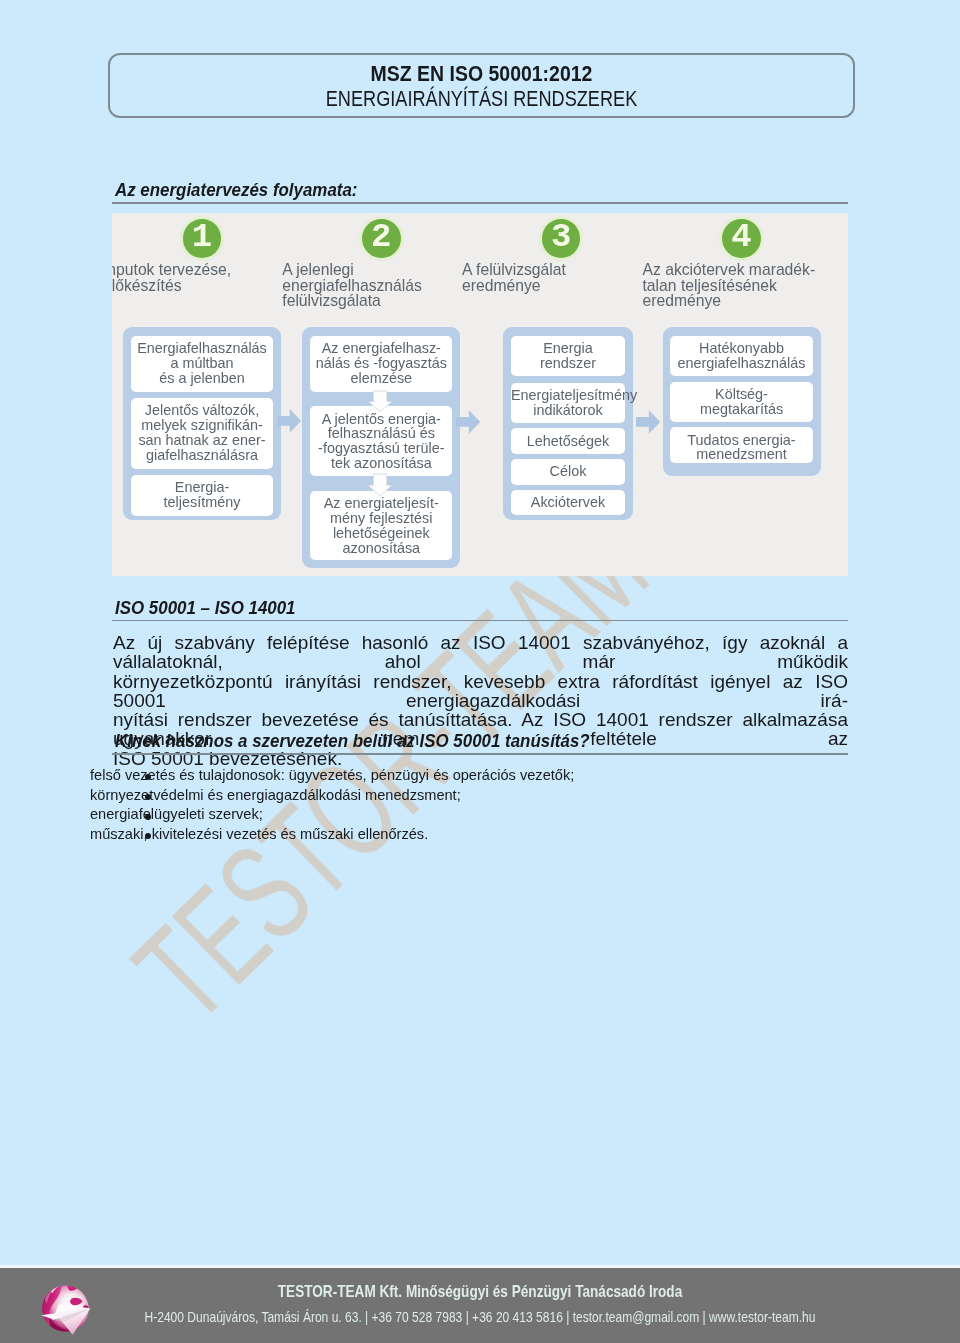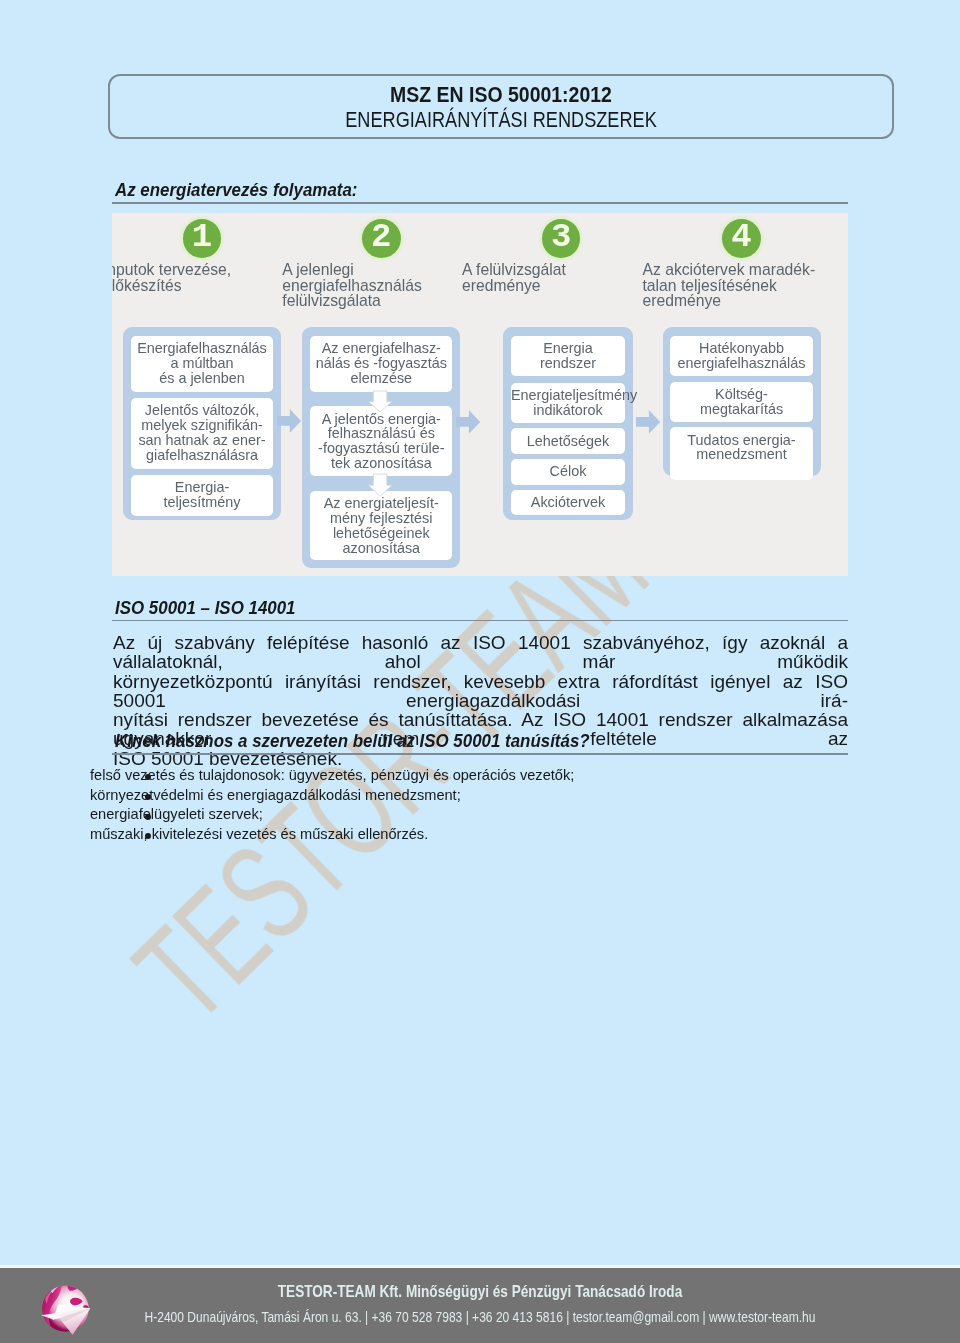--- a/index.html
+++ b/index.html
@@ -20,25 +20,24 @@
     font-size:90px; line-height:1; white-space:nowrap;
     color:#d2cec8;
     filter:blur(0.35px);
     transform-origin:0 0;
     transform:rotate(-44.3deg) scaleY(1.55);
     z-index:0; user-select:none;
   }
 
   
   .titlebox{
-    position:absolute; left:108px; top:74px;
+    position:absolute; left:108px; top:53px;
     width:743px; height:61px;
     border:2.8px solid #7e8a94; border-radius:12px;
     z-index:2;
-    padding-left:39px;
   }
   .titlebox .t1{
     position:absolute; left:0; right:0; top:7px;
     text-align:center; font-size:21.3px; font-weight:bold; line-height:25.2px;
     transform:scaleX(0.914); transform-origin:50% 50%;
   }
   .titlebox .t2{
     position:absolute; left:0; right:0; top:32.2px;
     text-align:center; font-size:21.3px; line-height:25.2px;
     transform:scaleX(0.852); transform-origin:50% 50%;
@@ -241,21 +240,21 @@
   </div>
   <div class="panel" style="left:550.5px;top:114.2px;width:158.0px;height:148.5px">
     <div class="pbox" style="top:8.8px;height:40.4px">
       <div>Hatékonyabb</div>
       <div>energiafelhasználás</div>
     </div>
     <div class="pbox" style="top:54.8px;height:40.3px">
       <div>Költség-</div>
       <div>megtakarítás</div>
     </div>
-    <div class="pbox" style="top:100.2px;height:53px">
+    <div class="pbox" style="top:100.2px;height:36px">
       <div>Tudatos energia-</div>
       <div>menedzsment</div>
     </div>
   </div>
   <svg class="arr-r" viewBox="0 0 24.2 23.8" preserveAspectRatio="none" style="left:164.5px;top:196.2px;width:24.0px;height:23.8px">
     <path d="M0 7.0 L12.9 7.0 L12.9 0 L24.2 11.9 L12.9 23.8 L12.9 16.8 L0 16.8 Z" fill="#aec6e2"></path>
   </svg>
   <svg class="arr-r" viewBox="0 0 24.2 23.8" preserveAspectRatio="none" style="left:344.2px;top:197.2px;width:24.2px;height:23.8px">
     <path d="M0 7.0 L12.9 7.0 L12.9 0 L24.2 11.9 L12.9 23.8 L12.9 16.8 L0 16.8 Z" fill="#aec6e2"></path>
   </svg>

